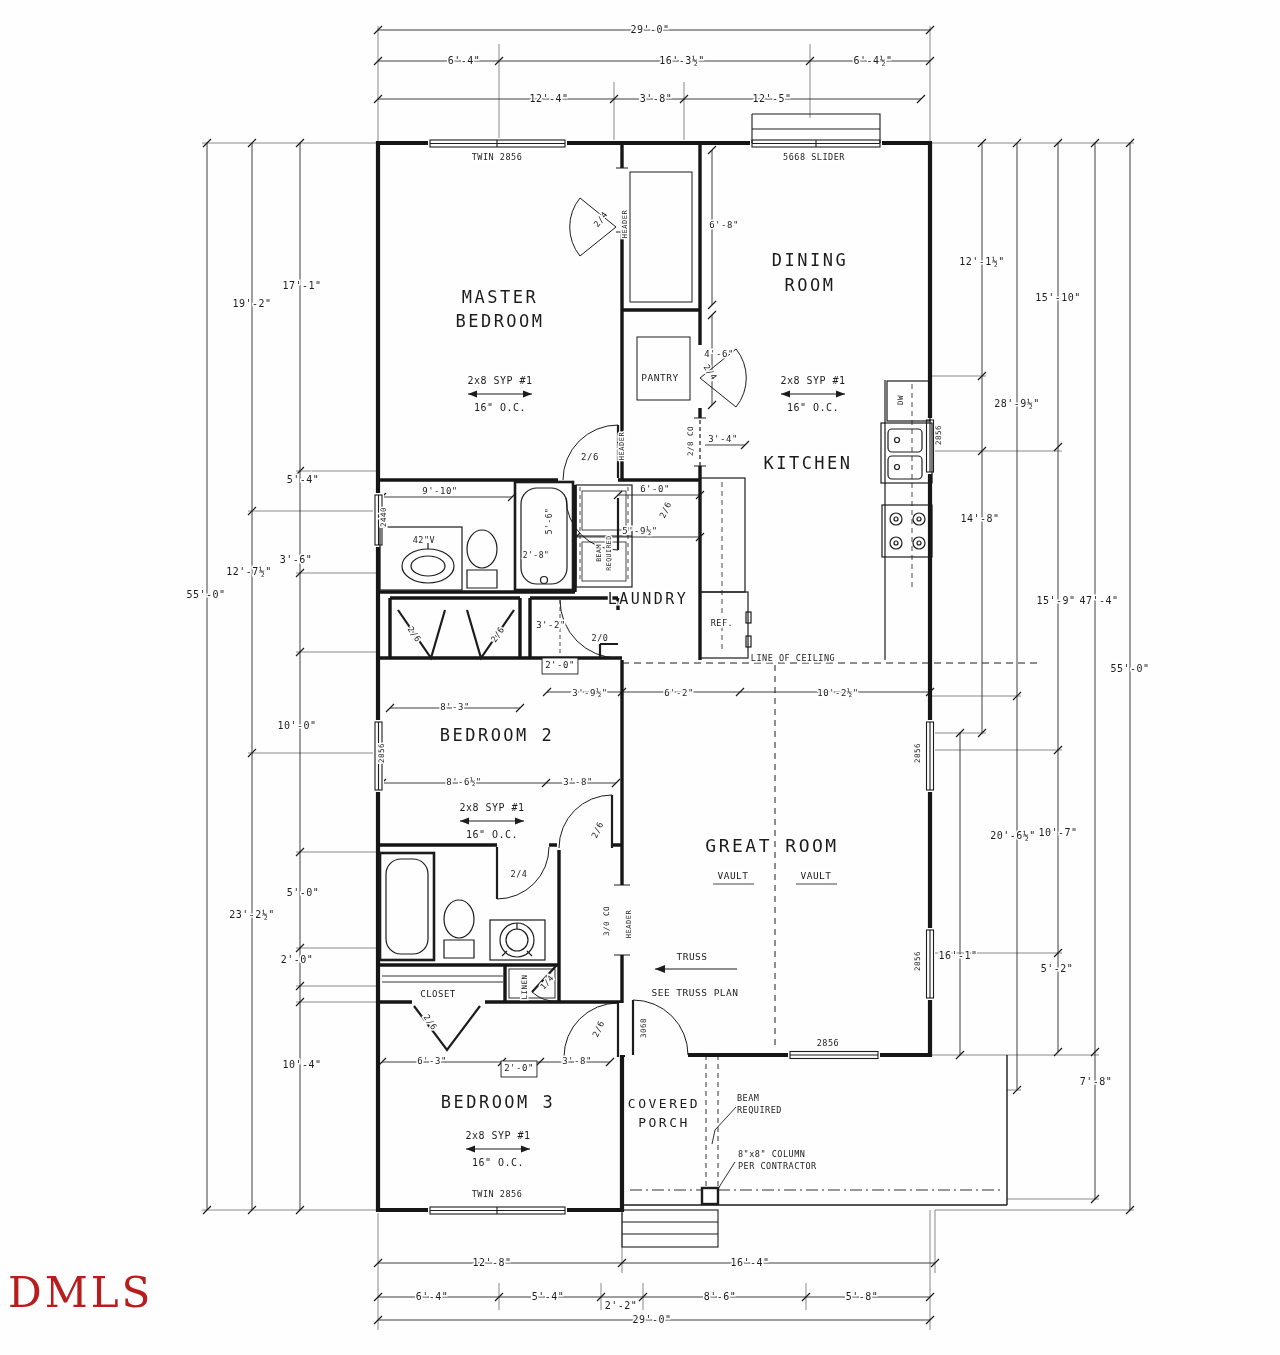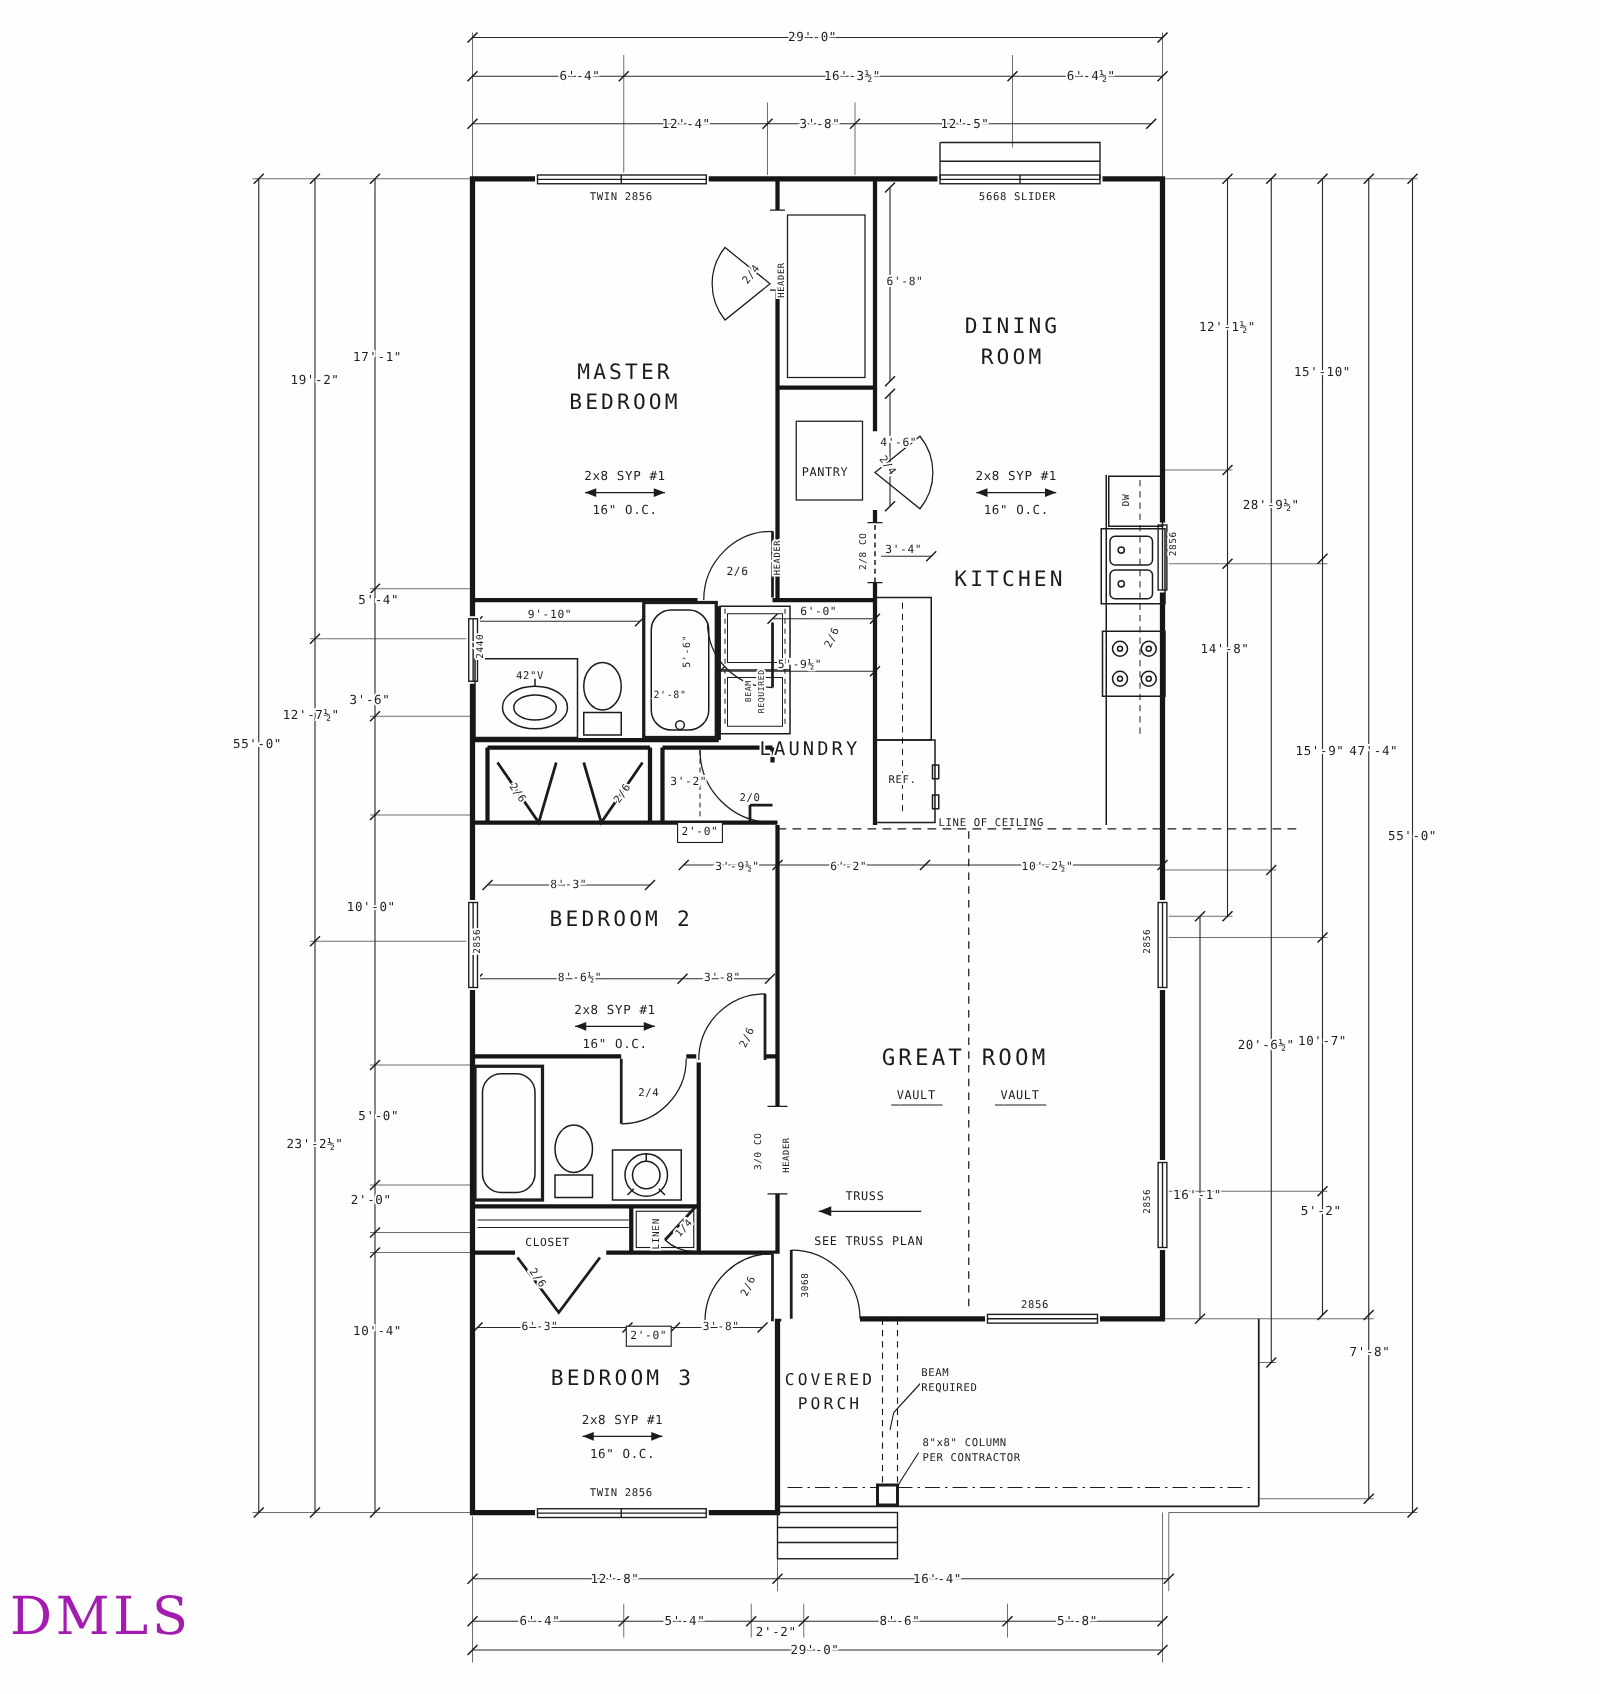--- a/index.html
+++ b/index.html
@@ -5,21 +5,21 @@
   html,body{margin:0;padding:0;background:#ffffff;}
   #stage{position:relative;width:1280px;height:1355px;background:#fefefe;overflow:hidden;
          font-family:"DejaVu Sans Mono", monospace;}
   svg{position:absolute;left:0;top:0;}
   .lbl{font-family:"DejaVu Sans Mono", monospace; fill:#1c1c1c; stroke:#ffffff;
        stroke-width:3px; paint-order:stroke; letter-spacing:0.5px;}
   .room{letter-spacing:2.5px;}
   .dimbox{fill:#ffffff;stroke:#1c1c1c;stroke-width:0.9;}
   #watermark{position:absolute;left:8px;top:1268px;width:130px;
              font-family:"DejaVu Serif", serif;font-size:42px;letter-spacing:3px;
-             color:#a21caf;}
+             color:#b91c1c;}
 </style>
 </head>
 <body>
 
 <div id="stage">
   <svg width="1280" height="1355" viewBox="0 0 1280 1355">
 
     <g stroke="#5a5a5a" stroke-width="0.7" fill="none">
       <path d="M499,44V140 M810,44V118 M614,82V140 M684,82V140 M378,26V143 M930,26V143
                M378,1213V1330 M622,1213V1273 M935,1210V1273 M499,1283V1310 M601,1283V1310

